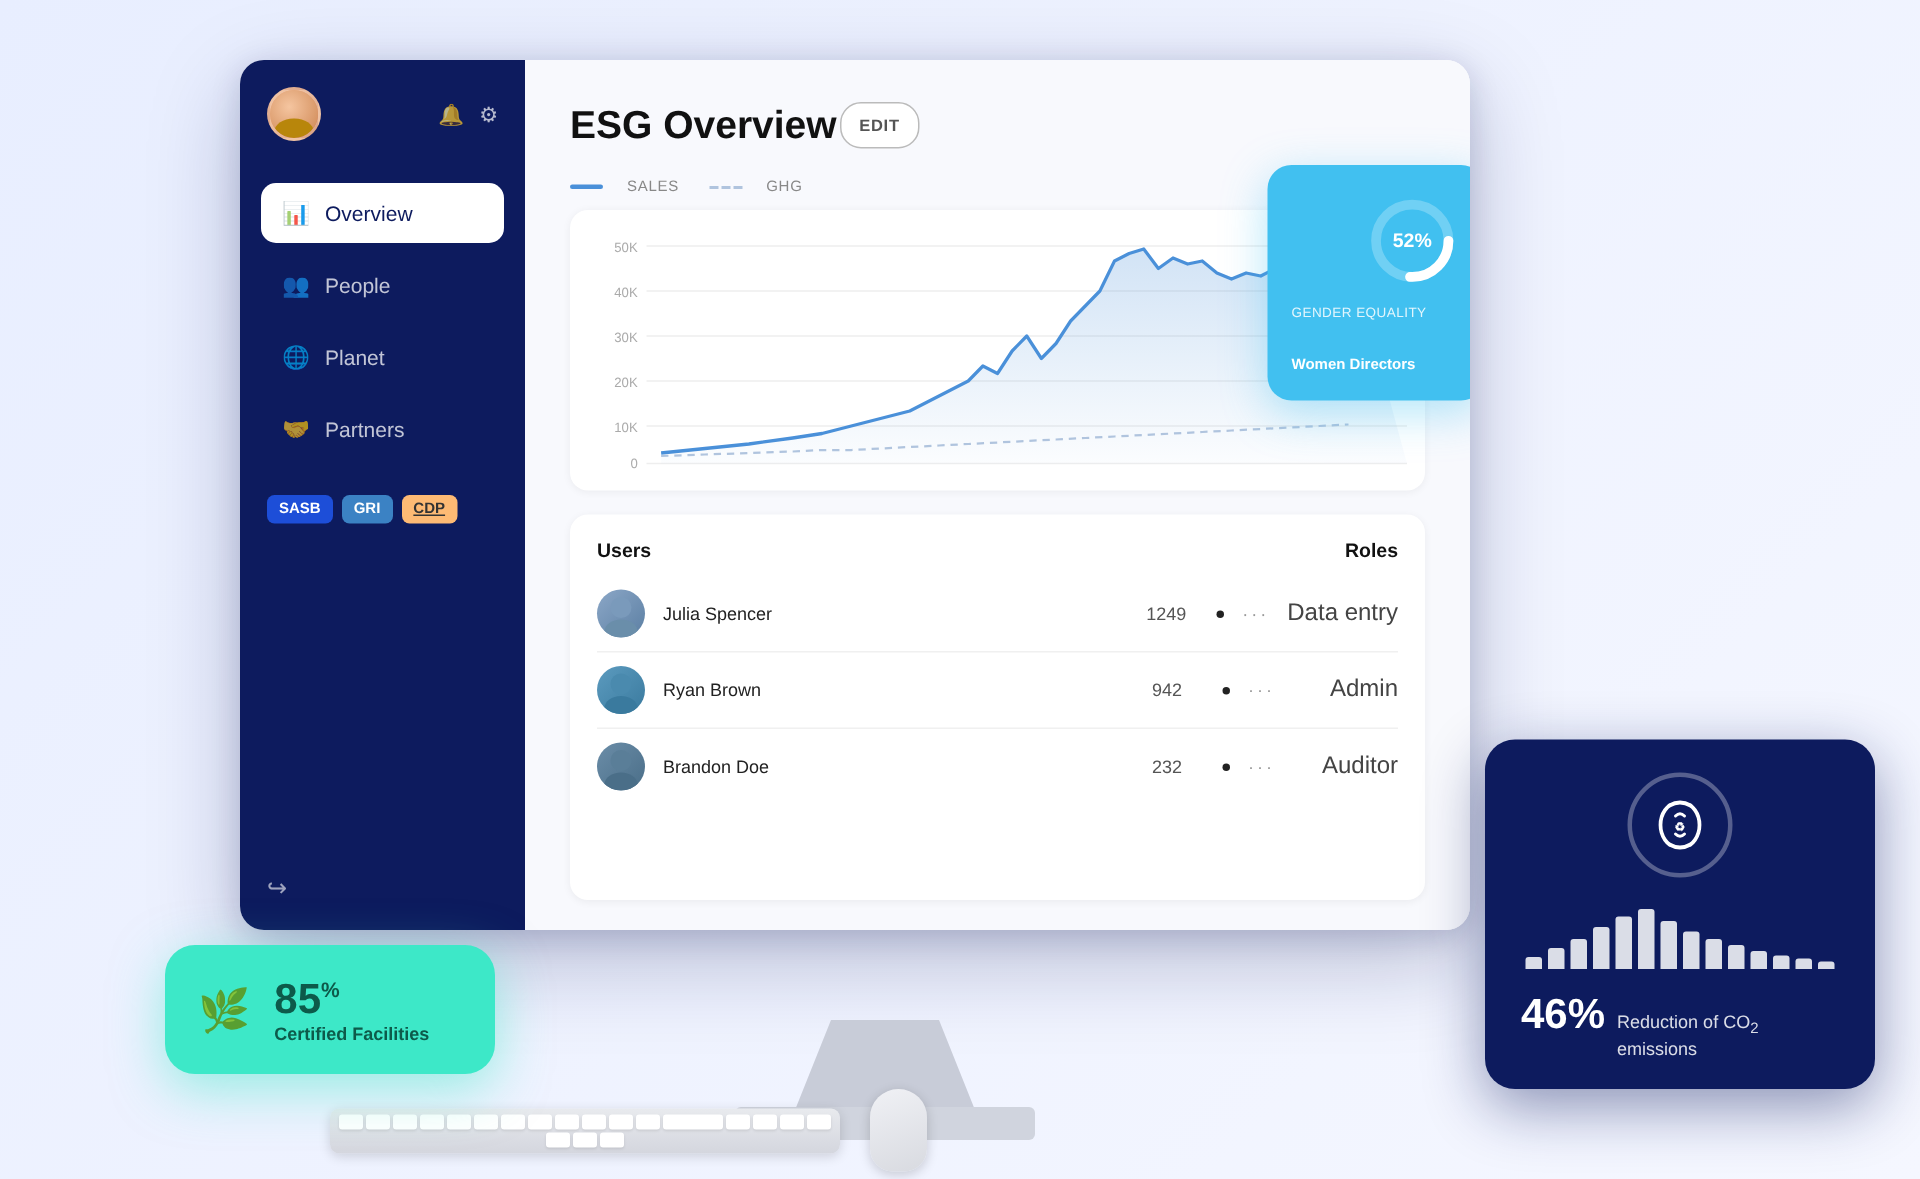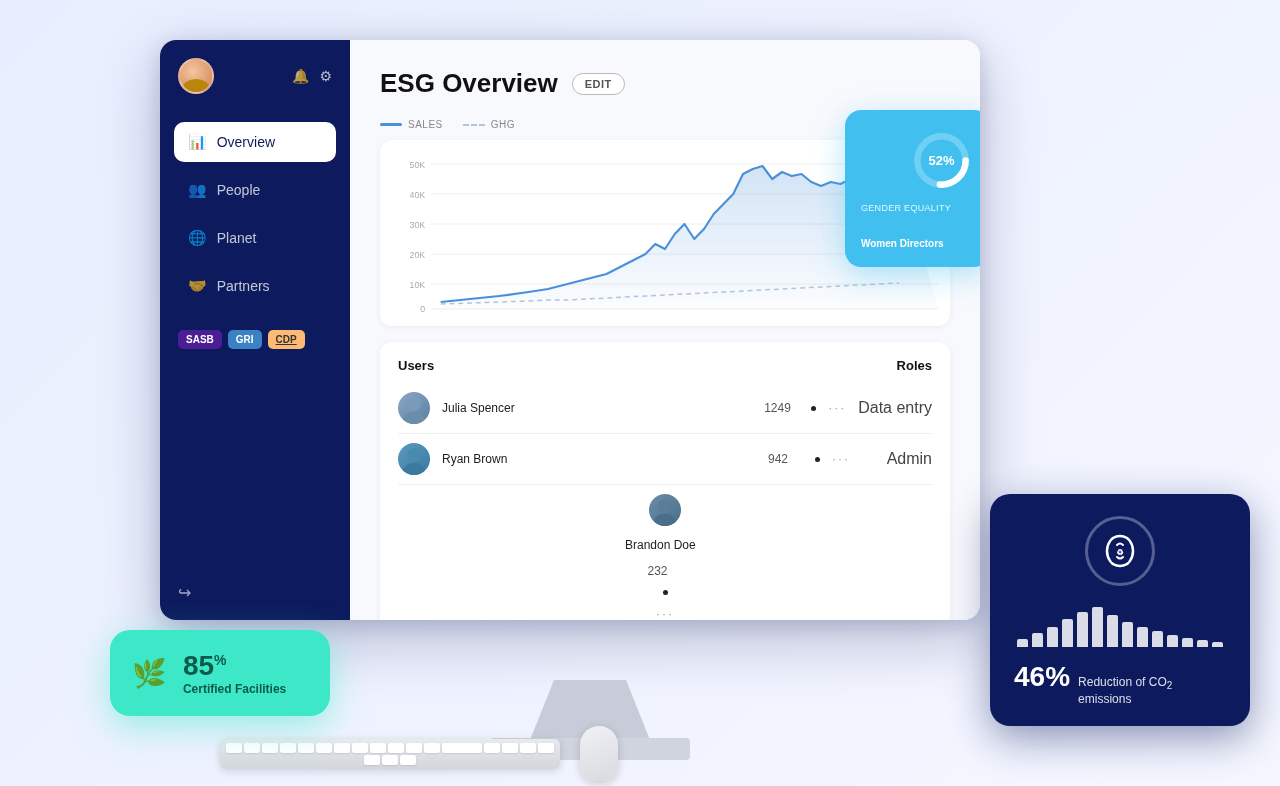--- a/index.html
+++ b/index.html
@@ -133,21 +133,21 @@
     }
 
     .tag {
       padding: 4px 8px;
       border-radius: 5px;
       font-size: 10px;
       font-weight: 700;
       color: #fff;
     }
 
-    .tag-sasb { background: #4c1d95; }
+    .tag-sasb { background: #1d4ed8; }
     .tag-gri { background: #3b82c4; }
     .tag-cdp { background: #fdba74; color: #333; text-decoration: underline; }
 
     .sidebar-footer {
       margin-top: auto;
       padding: 0 4px;
       color: rgba(255,255,255,0.6);
       font-size: 16px;
       cursor: pointer;
     }
@@ -158,22 +158,21 @@
       background: #f8f9fd;
       height: 100%;
       overflow: hidden;
       display: flex;
       flex-direction: column;
       padding: 28px 30px 20px;
     }
 
     .page-header {
       display: flex;
-      align-items: center;
-      gap: 14px;
+      gap: 2px;
       margin-bottom: 20px;
     }
 
     .page-title {
       font-size: 26px;
       font-weight: 700;
       color: #111;
     }
 
     .edit-btn {
@@ -192,21 +191,21 @@
     .chart-legend {
       display: flex;
       gap: 20px;
       margin-bottom: 10px;
       align-items: center;
     }
 
     .legend-item {
       display: flex;
       align-items: center;
-      gap: 6px;
+      gap: 16px;
       font-size: 10px;
       color: #888;
       font-weight: 500;
       letter-spacing: 0.5px;
       text-transform: uppercase;
     }
 
     .legend-line-solid {
       width: 22px;
       height: 2.5px;
@@ -258,21 +257,21 @@
     }
 
     .table-row {
       display: flex;
       align-items: center;
       padding: 9px 0;
       border-bottom: 1px solid #f0f0f0;
       gap: 12px;
     }
 
-    .table-row:last-child { border-bottom: none; flex-direction: column; }
+    .table-row:last-child { border-bottom: none; }
 
     .user-avatar {
       width: 32px;
       height: 32px;
       border-radius: 50%;
       background: #dde4f0;
       flex-shrink: 0;
       overflow: hidden;
       display: flex;
       align-items: center;

